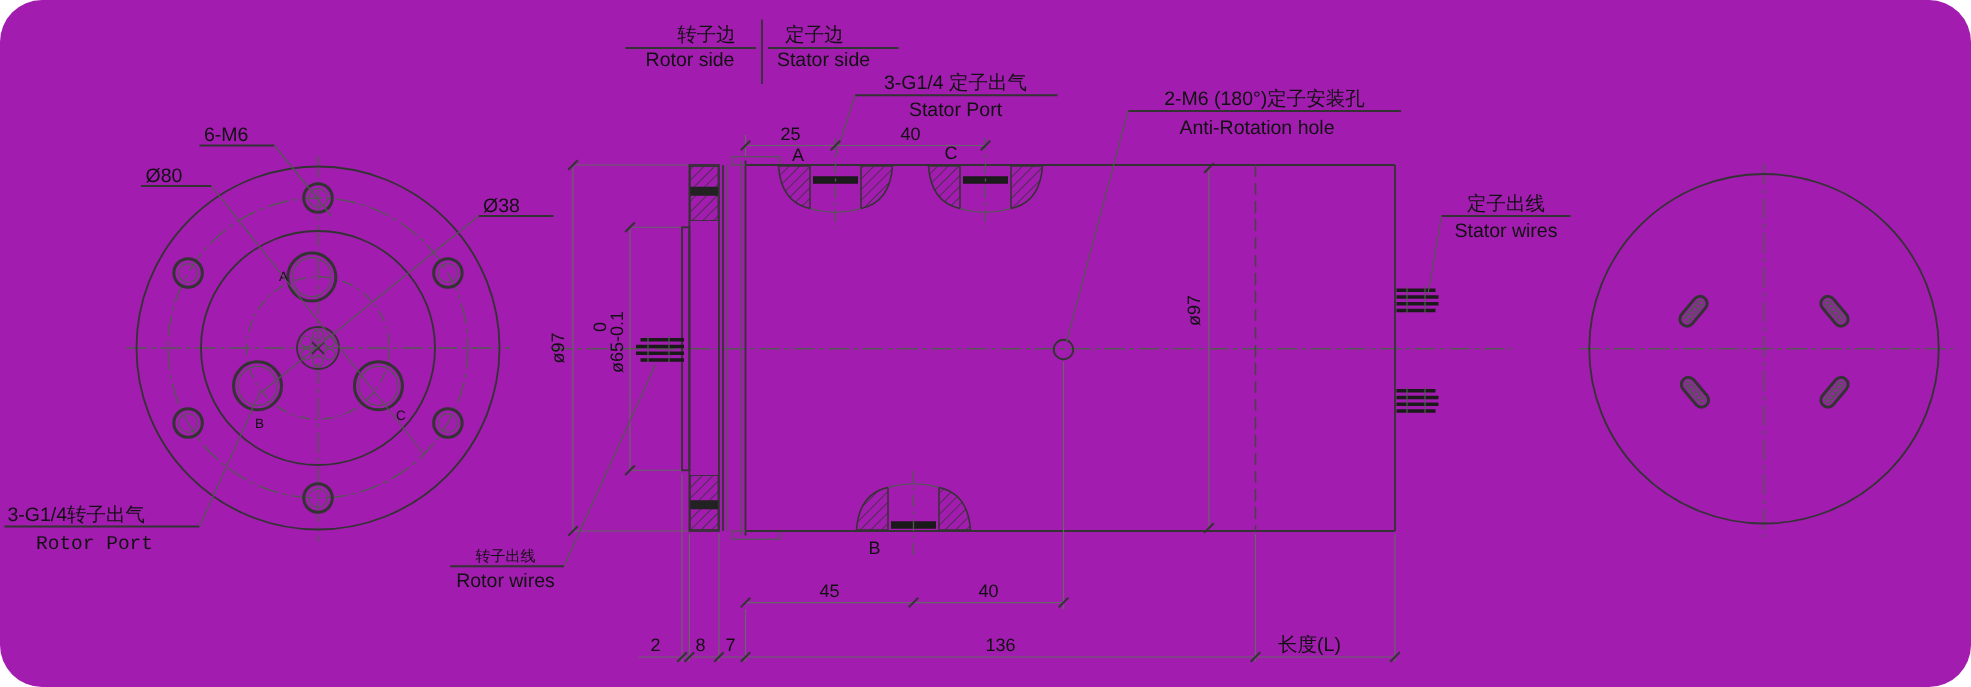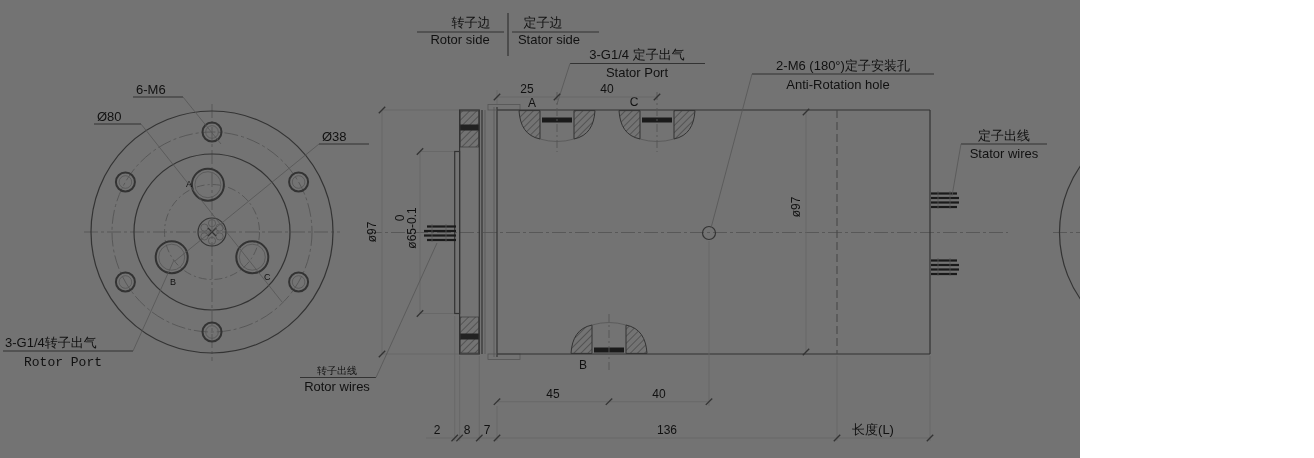--- a/index.html
+++ b/index.html
@@ -1,17 +1,17 @@
 <!DOCTYPE html>
 <html><head>
 <meta charset="utf-8">
 <style>
   html,body{margin:0;padding:0;background:#fff;}
-  #stage{position:relative;width:1080px;height:458px;background:#737373;overflow:hidden;
-         font-family:"Liberation Sans",sans-serif;}
+  #stage{position:relative;width:1314px;height:458px;background:#a21caf;overflow:hidden;
+         font-family:"Liberation Sans",sans-serif;border-radius:28px;}
   svg{display:block;}
   .ln{stroke:#333;stroke-width:1.2;fill:none;}
   .ln2{stroke:#333;stroke-width:2;fill:none;}
   .thin{stroke:#555;stroke-width:0.8;fill:none;}
   .cl{stroke:#555;stroke-width:0.9;fill:none;stroke-dasharray:14 3 3 3;}
   .cls{stroke:#555;stroke-width:0.9;fill:none;stroke-dasharray:8 3 2 3;}
   .hid{stroke:#444;stroke-width:1;fill:none;stroke-dasharray:8 4;}
   .dim{stroke:#666;stroke-width:0.8;fill:none;}
   .tick{stroke:#333;stroke-width:1.3;}
   .wire{stroke:#1a1a1a;stroke-width:2.2;}

